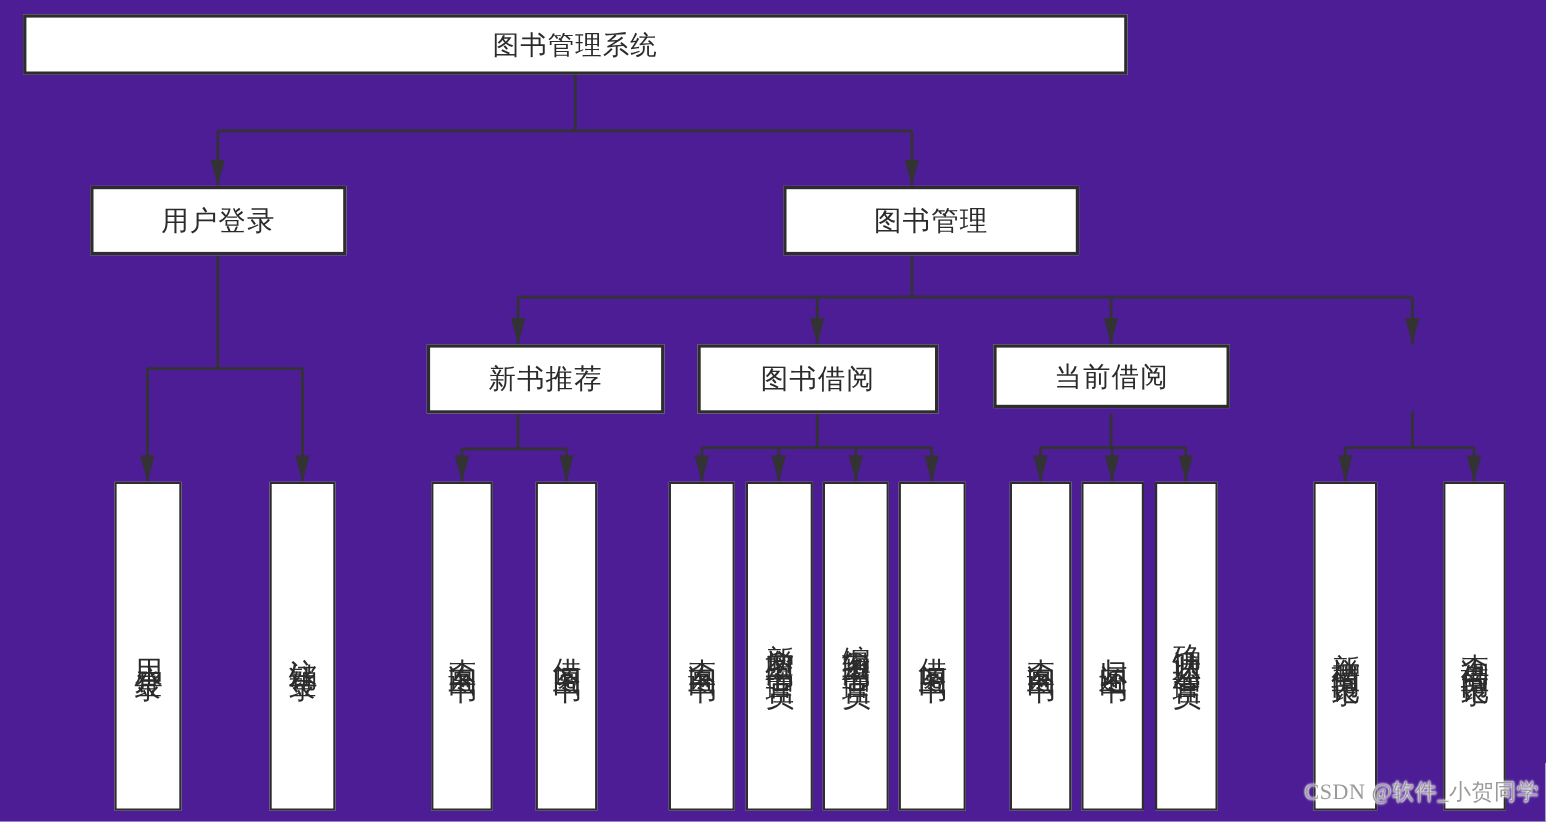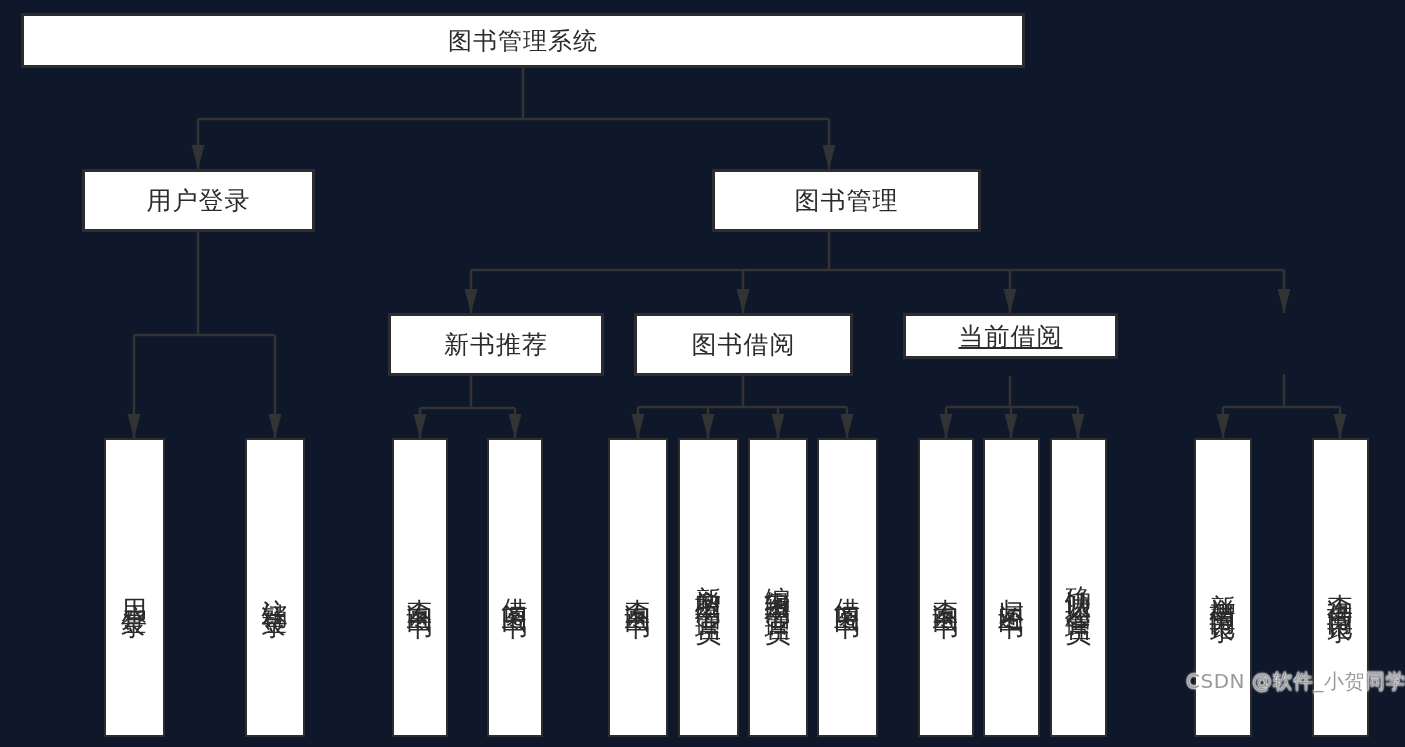--- a/index.html
+++ b/index.html
@@ -4,21 +4,21 @@
 <style>
   html, body {
     margin: 0;
     padding: 0;
     background: #ffffff;
   }
   #canvas {
     position: relative;
     width: 1405px;
     height: 747px;
-    background: #0f172a;
+    background: #4c1d95;
     overflow: hidden;
     font-family: "DejaVu Sans", "Liberation Sans", sans-serif;
     color: #2b2b2b;
   }
   #edges {
     position: absolute;
     left: 0; top: 0;
     width: 1405px;
     height: 747px;
     z-index: 1;
@@ -54,27 +54,28 @@
     text-orientation: mixed;
     font-size: 26px;
     letter-spacing: 5px;
     line-height: 1;
     color: #2b2b2b;
     white-space: nowrap;
   }
   .watermark {
     position: absolute;
     left: 1186px;
-    top: 668px;
+    top: 706px;
     z-index: 3;
     font-size: 20px;
     color: #9a9a9a;
     letter-spacing: 0.5px;
     white-space: nowrap;
     text-shadow: 0 0 2px #ffffff, 0 1px 2px #ffffff, 0 -1px 2px #ffffff;
+    font-family: Liberation Serif, serif;
   }
 </style>
 </head>
 <body>
 
 <div id="canvas">
 
   <svg id="edges" viewBox="0 0 1405 747" xmlns="http://www.w3.org/2000/svg">
     <defs>
       <marker id="arrowhead" markerUnits="userSpaceOnUse" markerWidth="26" markerHeight="16" refX="24" refY="8" orient="auto">
@@ -135,21 +136,21 @@
   <div class="node" style="left:712px; top:169px; width:269px; height:63px;">
     <span>图书管理</span>
   </div>
 
   <div class="node" style="left:363px; top:313px; width:216px; height:63px;margin-left:25px;">
     <span>新书推荐</span>
   </div>
   <div class="node" style="left:634px; top:313px; width:219px; height:63px;">
     <span>图书借阅</span>
   </div>
-  <div class="node" style="left:903px; top:313px; width:215px; height:46px;text-decoration:underline;">
+  <div class="node" style="left:903px; top:313px; width:215px; height:58px;">
     <span>当前借阅</span>
   </div>
 
   <div class="leaf" style="left:104px; width:61px;">
     <span class="v-text">用户登录</span>
   </div>
   <div class="leaf" style="left:245px; width:60px;">
     <span class="v-text">注销登录</span>
   </div>
 

